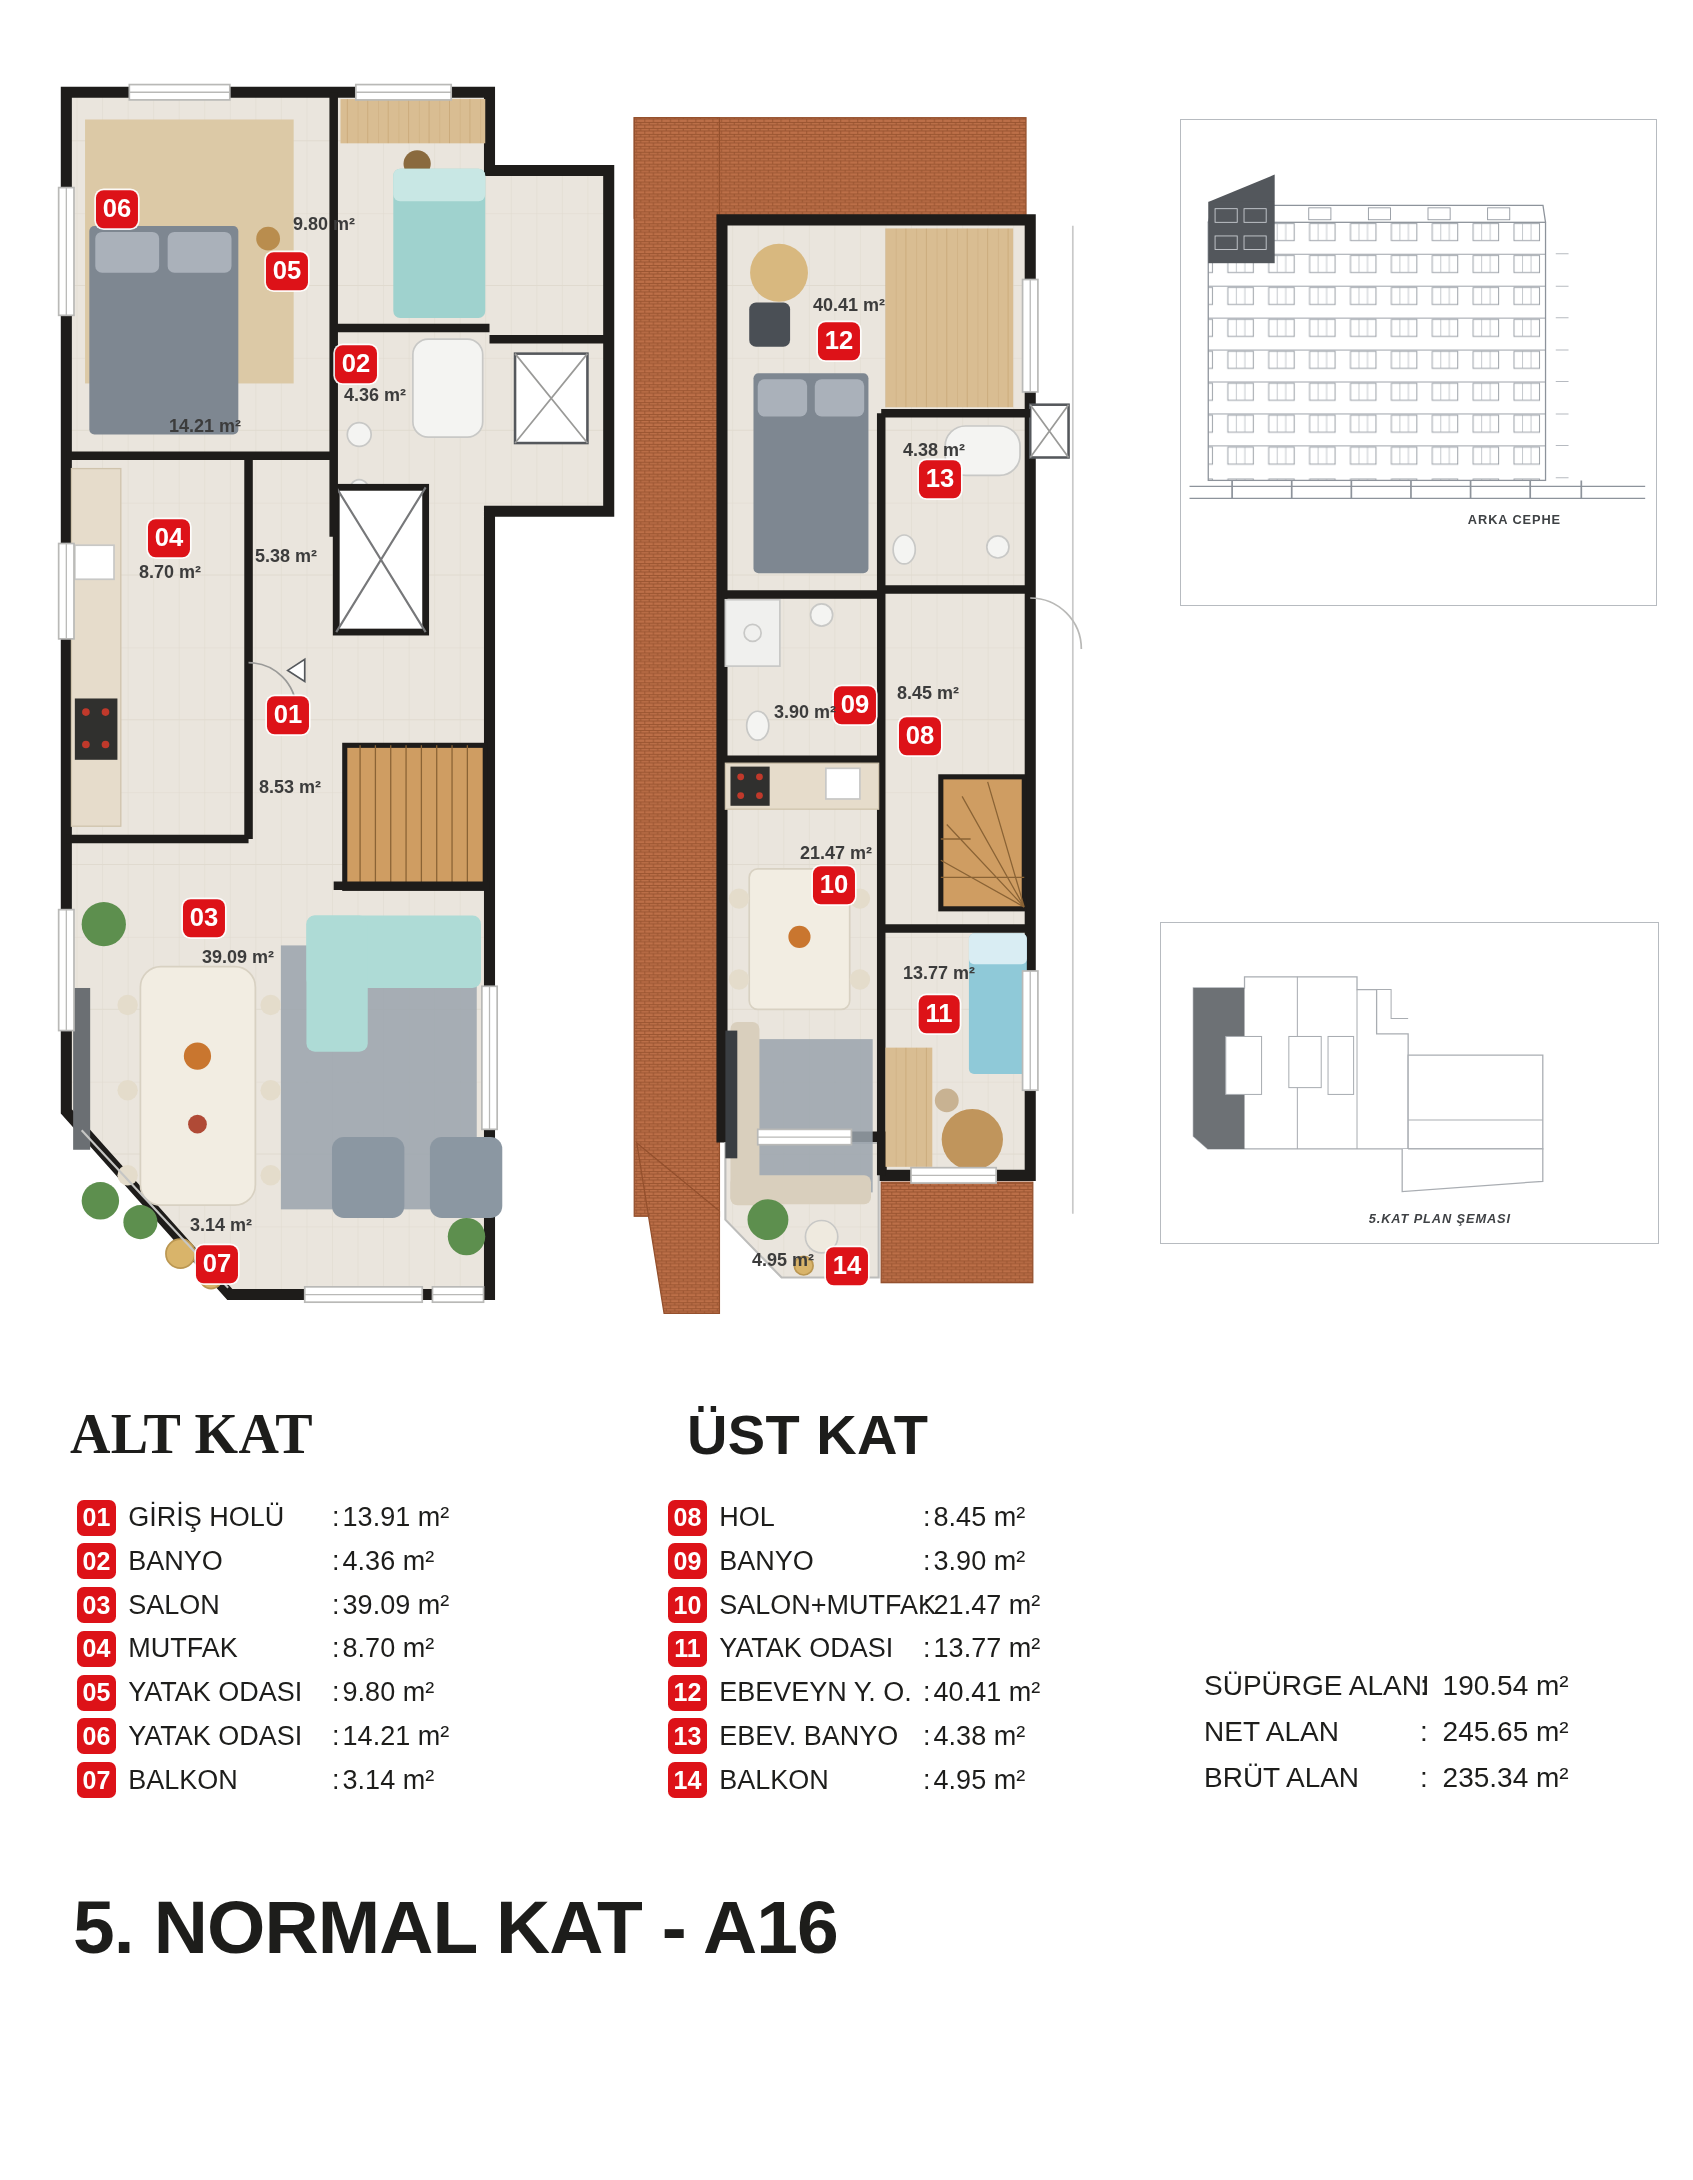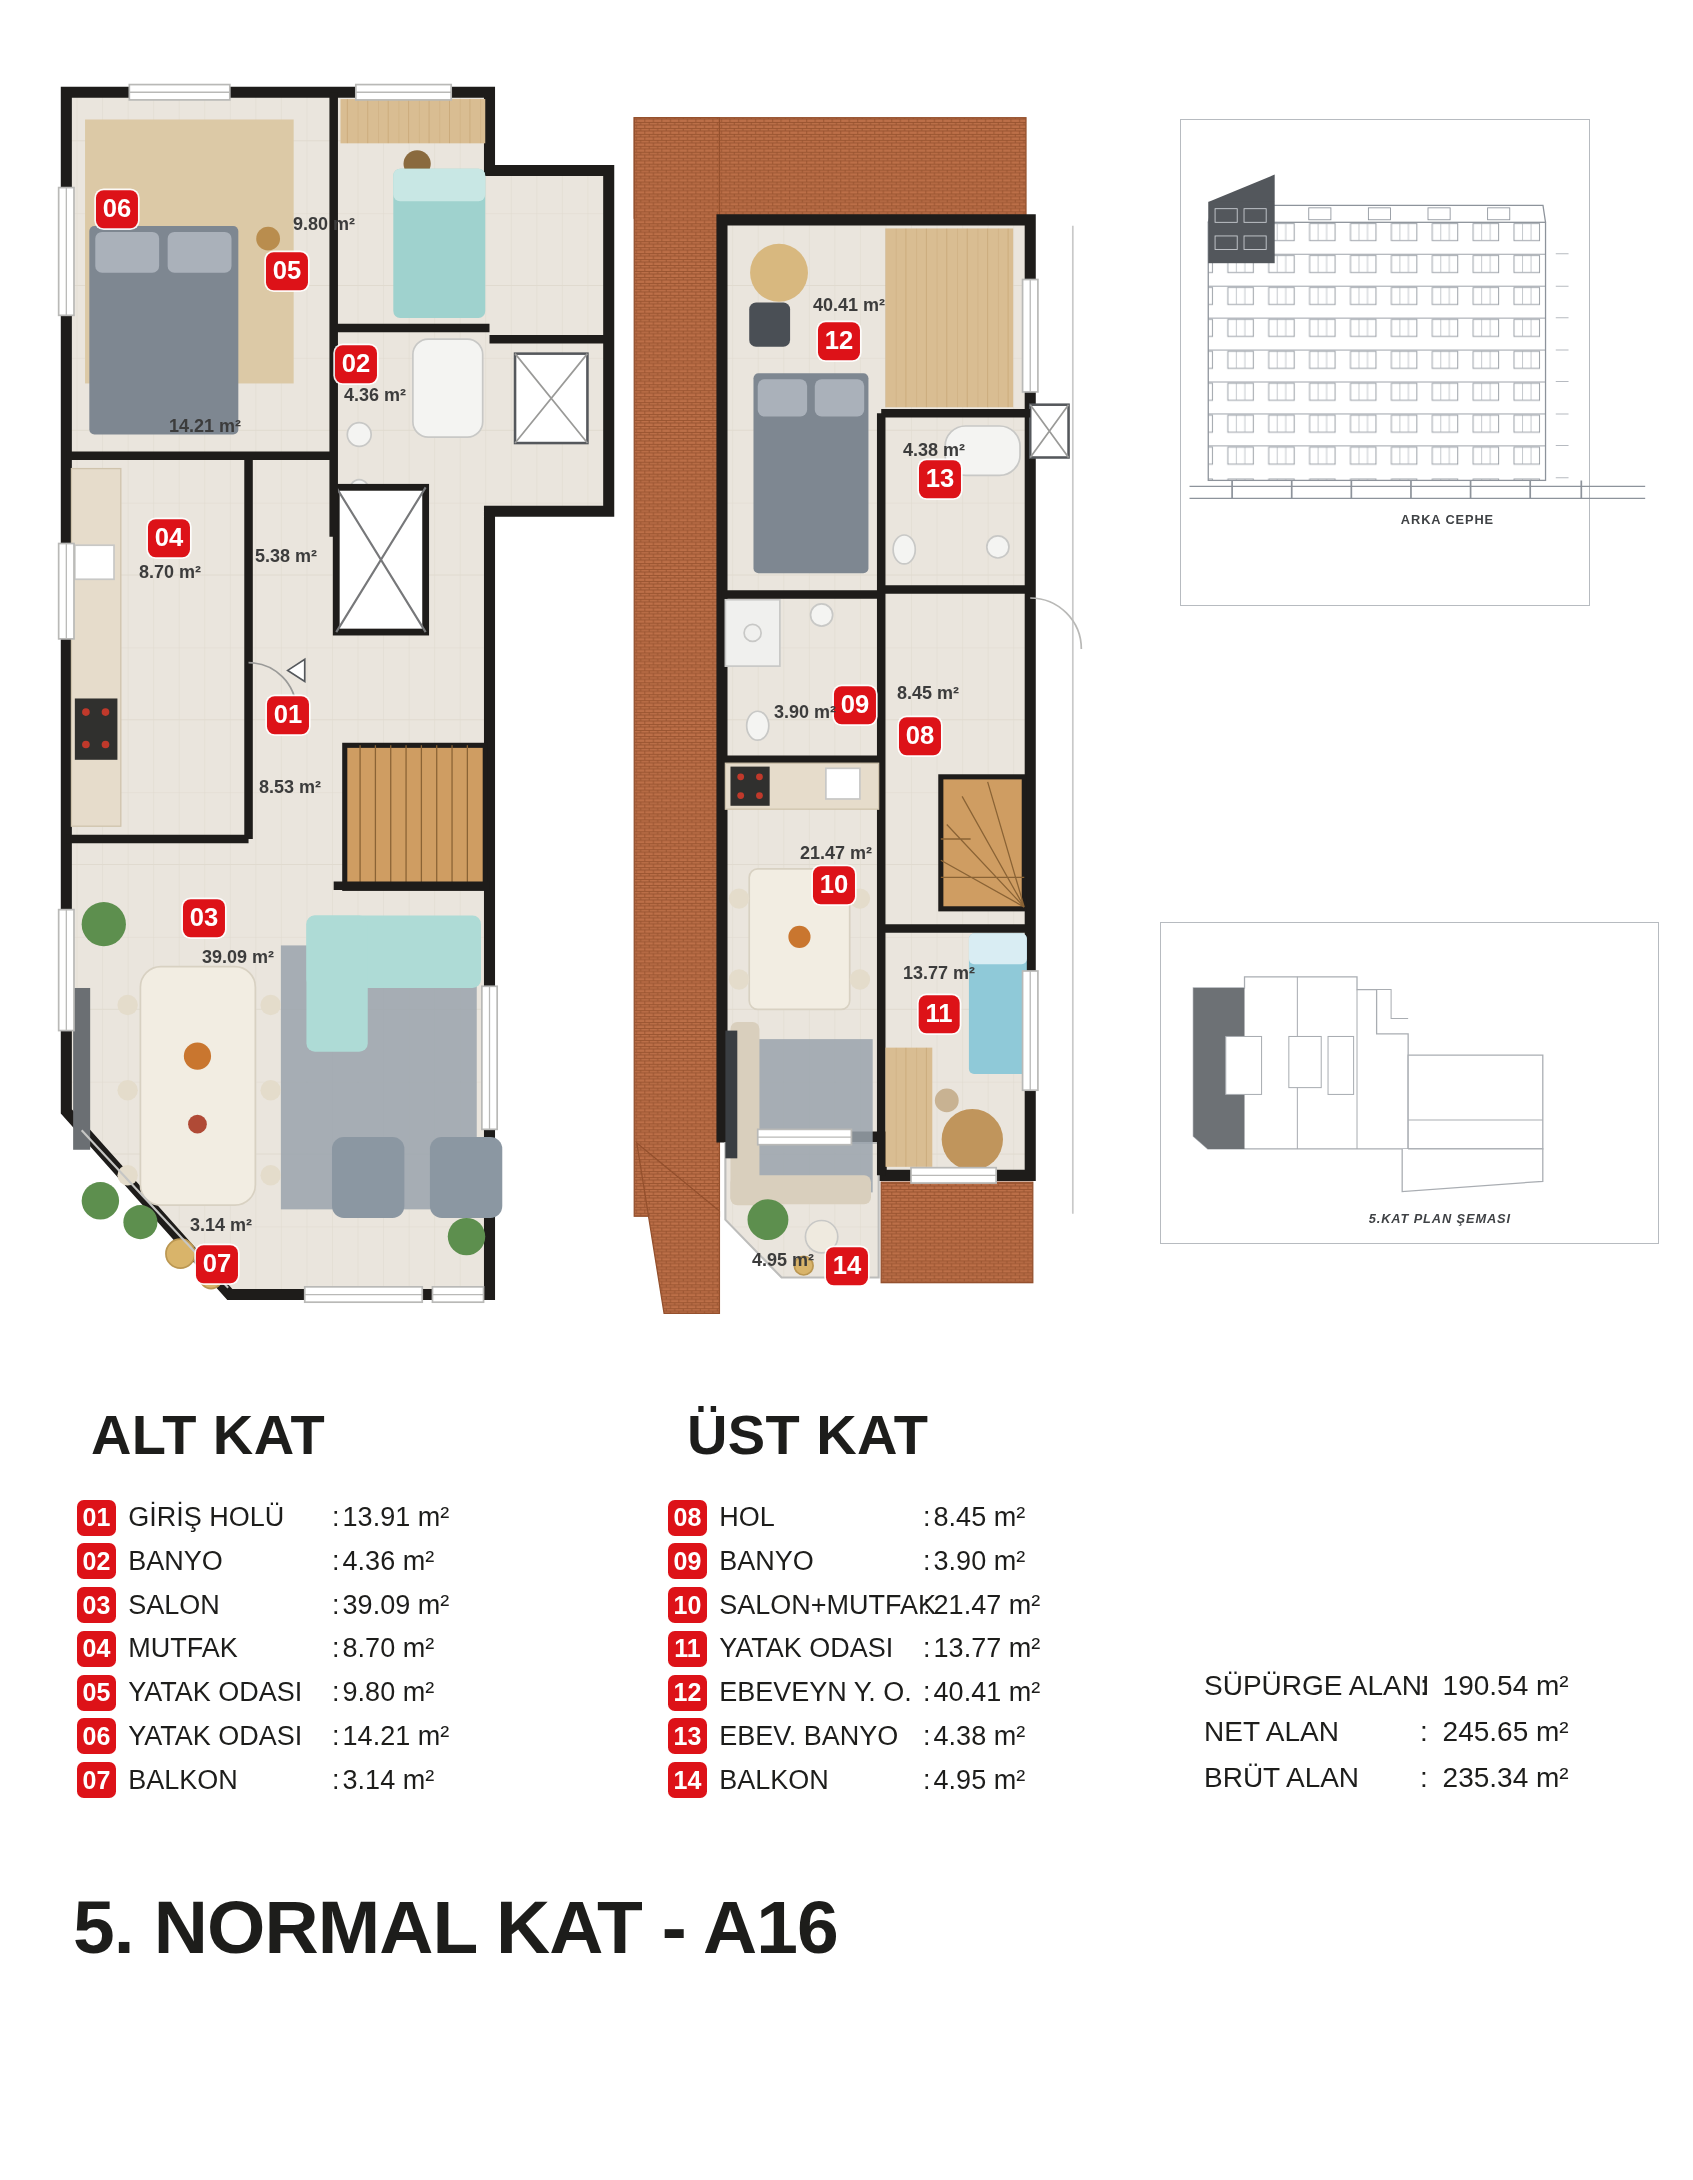--- a/index.html
+++ b/index.html
@@ -22,34 +22,34 @@
     font-size:25.6px;line-height:1;padding:6px 6.8px;border-radius:7.7px;
     box-shadow:0 0 0 1.7px rgba(255,255,255,.9);letter-spacing:0;
     min-width:37px;text-align:center;
   }
   .area-label{
     position:absolute;transform:translate(-50%,-50%);
     font-size:18px;font-weight:bold;color:var(--area-text);white-space:nowrap;
   }
 
   .panel{position:absolute;background:#fff;border:1.7px solid var(--line-gray);}
-  .panel-elevation{left:1180px;top:119px;width:410px;height:487px;}
+  .panel-elevation{left:1180px;top:119px;width:477px;height:487px;}
   .panel-keyplan{left:1160px;top:922px;width:499px;height:322px;font-style:italic;}
   .panel-caption{
     position:absolute;font-size:12.8px;font-weight:bold;color:#3f4245;
     letter-spacing:0.9px;white-space:nowrap;
   }
   .caption-elevation{right:95px;bottom:78px;}
   .caption-keyplan{right:147px;bottom:17px;}
 
   .floor-heading{
     position:absolute;font-size:56px;font-weight:bold;letter-spacing:0.4px;
     color:var(--text-dark);white-space:nowrap;
   }
-  .heading-alt{left:91px;top:1402px;}
+  .heading-alt{left:70px;top:1402px;font-family:Liberation Serif, serif;}
   .heading-ust{left:687px;top:1402px;text-align:right;}
 
   .legend{position:absolute;width:399px;}
   .legend-alt{left:77px;top:1499px;}
   .legend-ust{left:668px;top:1499px;}
   .lg-row{display:grid;grid-template-columns:41px 211px 13.6px 1fr;align-items:center;height:37px;margin-bottom:6.8px;}
   .lg-badge{
     background:var(--badge-red);color:#fff;font-weight:bold;font-size:25px;line-height:1;
     border-radius:6.8px;width:39px;height:36px;display:flex;align-items:center;justify-content:center;
   }

